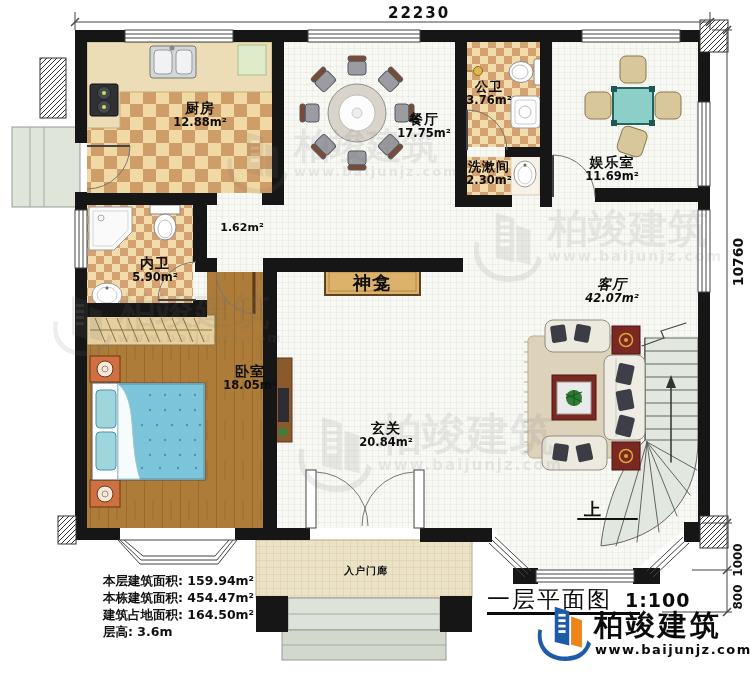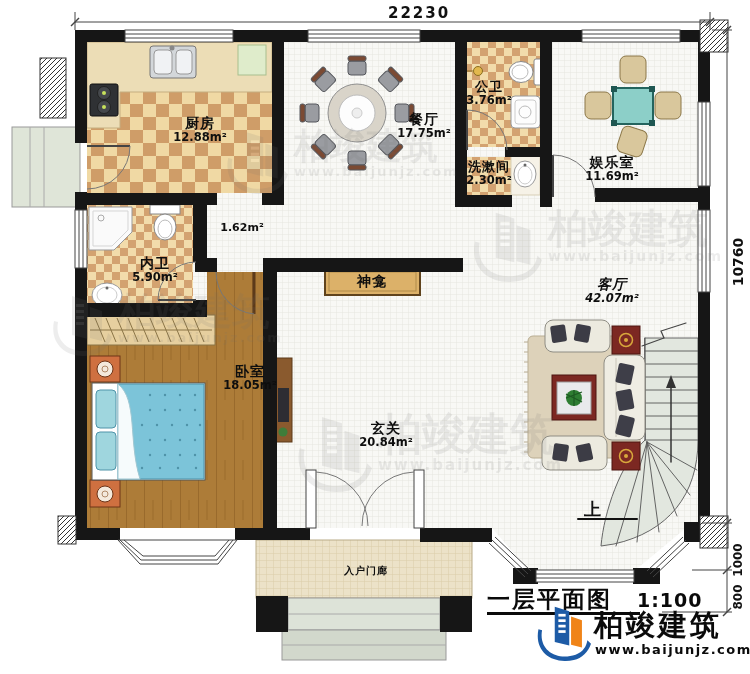--- a/index.html
+++ b/index.html
@@ -10,22 +10,22 @@
          font-family:"DejaVu Sans","Liberation Sans",sans-serif;}
   #plan-svg{position:absolute;left:0;top:0;}
   .lbl{position:absolute;transform:translateX(-50%);text-align:center;color:#0e0e0e;line-height:1.05;white-space:nowrap;}
   .rname{font-size:14px;font-weight:bold;letter-spacing:1px;}
   .rarea{font-size:11.5px;font-weight:bold;}
   .small .rname{font-size:13px;}
   .dim{position:absolute;font-size:15px;font-weight:bold;color:#111;letter-spacing:2px;}
   .dim-v{position:absolute;font-weight:bold;color:#111;transform:translate(-50%,-50%) rotate(-90deg);transform-origin:center;}
   .stats{position:absolute;left:103px;top:572px;font-size:12.5px;font-weight:bold;color:#111;line-height:17px;}
   .titleblock{position:absolute;left:487px;top:584px;color:#0a0a0a;white-space:nowrap;}
-  .titleblock .t{font-size:23px;font-weight:bold;letter-spacing:2px;}
-  .titleblock .s{font-size:19px;font-weight:bold;margin-left:25px;letter-spacing:1px;}
+  .titleblock .t{font-size:23px;font-weight:normal;letter-spacing:2px;}
+  .titleblock .s{font-size:19px;font-weight:bold;margin-left:13px;letter-spacing:1px;}
   .title-underline{position:absolute;left:487px;top:612px;width:153px;height:3px;background:#0a0a0a;}
   .brand-name{position:absolute;left:594px;top:606px;font-size:29px;font-weight:bold;color:#0a0a0a;letter-spacing:3px;}
   .brand-url{position:absolute;left:595px;top:642px;font-size:13px;font-weight:bold;color:#0a0a0a;letter-spacing:1.5px;}
   .logo-color{--lm-blue:#1d5ba6;--lm-orange:#f08418;position:absolute;left:533px;top:603px;}
   .wm{position:absolute;display:flex;align-items:flex-start;gap:6px;opacity:.12;color:#6f6f6f;
       --lm-blue:#6f6f6f;--lm-orange:#6f6f6f;pointer-events:none;}
   .wm .wm-chars{font-weight:bold;line-height:1;}
   .wm .wm-url{font-weight:bold;letter-spacing:2px;}
   .up{position:absolute;font-size:17px;font-weight:bold;color:#111;}
 </style>
@@ -503,21 +503,21 @@
 <div class="wm" style="left:292px;top:412px;">
   <svg width="80" height="80" viewBox="0 0 64 64">
         <use href="#logoMark"></use>
       </svg>
   <div>
         <div class="wm-chars" style="font-size:44px;">柏竣建筑</div>
   <div class="wm-url" style="font-size:15px;">www.baijunjz.com</div>
       </div>
 </div>
 
-<div class="lbl" style="left:200px;top:116px;">
+<div class="lbl" style="left:200px;top:101px;">
   <div class="rname">厨房</div>
   <div class="rarea">12.88m²</div>
 </div>
 <div class="lbl" style="left:424px;top:112px;">
   <div class="rname">餐厅</div>
   <div class="rarea">17.75m²</div>
 </div>
 <div class="lbl small" style="left:489px;top:80px;">
   <div class="rname">公卫</div>
   <div class="rarea">3.76m²</div>
@@ -543,32 +543,38 @@
 </div>
 <div class="lbl" style="left:386px;top:421px;">
   <div class="rname">玄关</div>
   <div class="rarea">20.84m²</div>
 </div>
 <div class="lbl" style="left:612px;top:277px;font-style:italic;">
   <div class="rname">客厅</div>
   <div class="rarea">42.07m²</div>
 </div>
 <div class="lbl" style="left:372px;top:274px;">
-  <div class="rname" style="font-size:14px;">神龛</div>
+  <div class="rname" style="font-size:18px;">神龛</div>
 </div>
 <div class="lbl" style="left:366px;top:566px;">
   <div class="rname" style="font-size:10px;">入户门廊</div>
 </div>
 <div class="up" style="left:584px;top:498px;">上</div>
 
 <div class="dim" style="left:388px;top:4px;">22230</div>
 <div class="dim-v" style="left:738px;top:262px;font-size:14px;">10760</div>
 <div class="dim-v" style="left:738px;top:560px;font-size:12px;">1000</div>
 <div class="dim-v" style="left:738px;top:597px;font-size:12px;">800</div>
 
+<div class="stats">
+  <div>本层建筑面积: 159.94m²</div>
+  <div>本栋建筑面积: 454.47m²</div>
+  <div>建筑占地面积: 164.50m²</div>
+  <div>层高: 3.6m</div>
+</div>
 
 <div class="titleblock">
   <span class="t">一层平面图</span><span class="s">1:100</span>
 </div>
 <div class="title-underline"></div>
 <svg class="logo-color" width="58" height="58" viewBox="0 0 64 64">
       <use href="#logoMark"></use>
     </svg>
 <div class="brand-name">柏竣建筑</div>
 <div class="brand-url">www.baijunjz.com</div>

